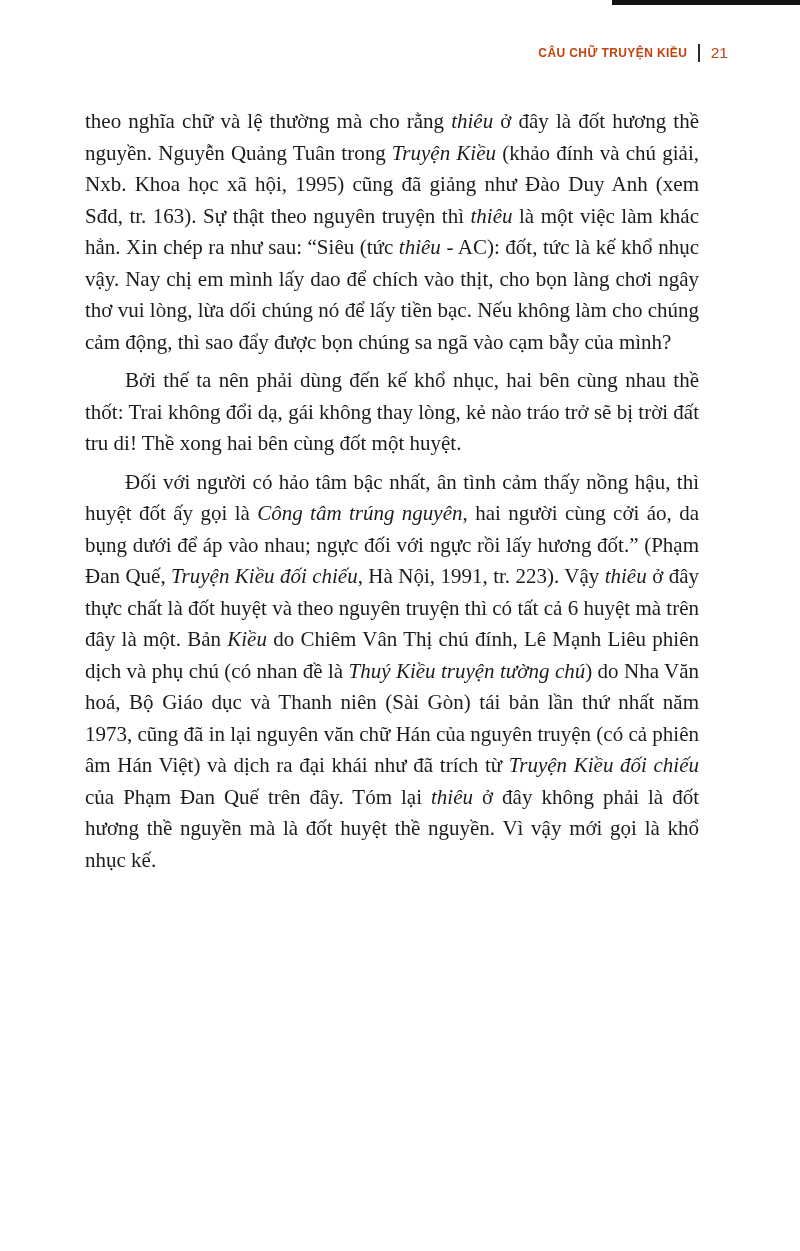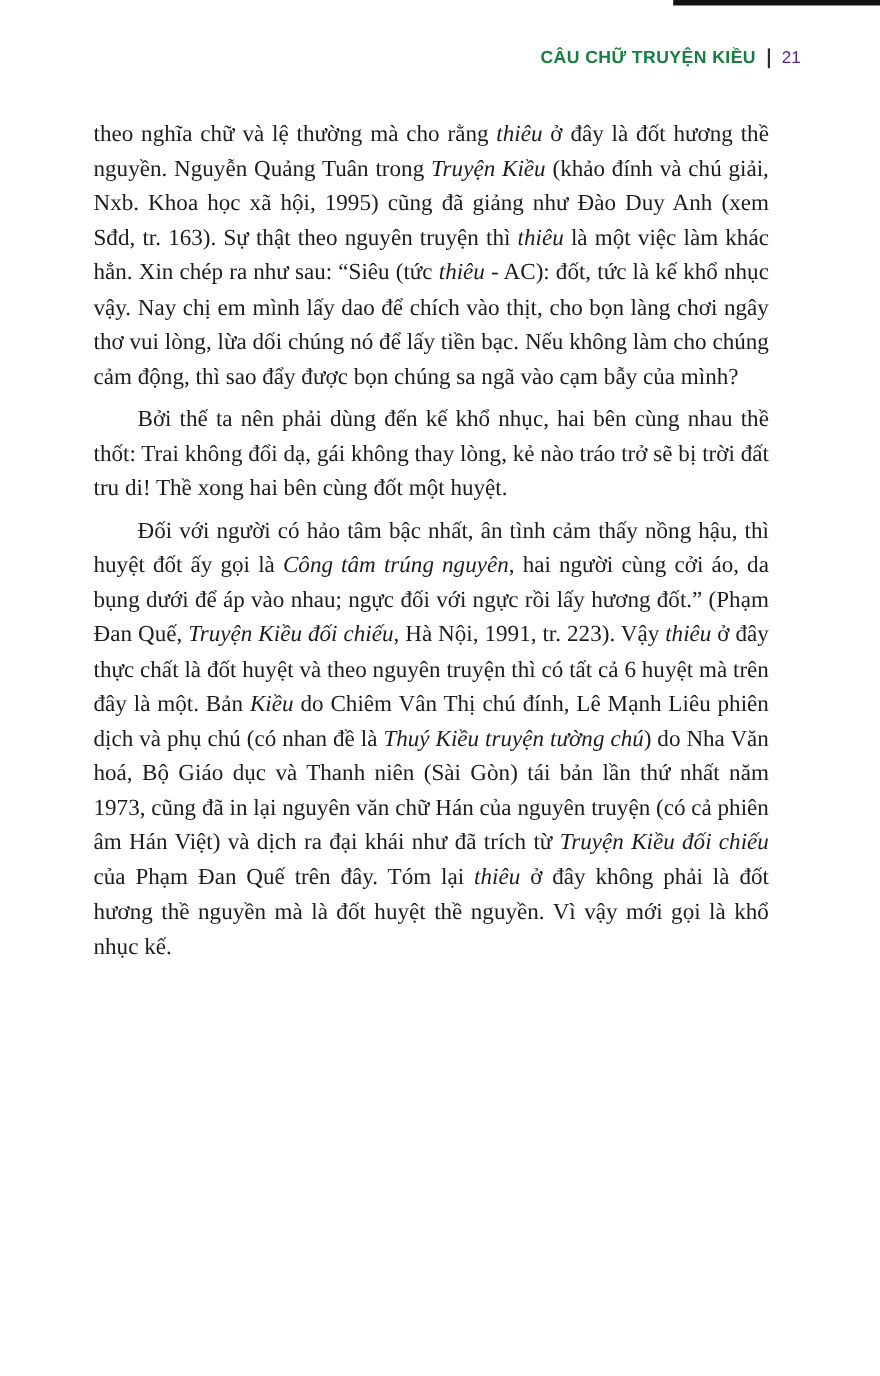--- a/index.html
+++ b/index.html
@@ -29,33 +29,33 @@
     position: absolute;
     top: 44px;
     right: 72px;
     display: flex;
     align-items: center;
     gap: 11px;
     font-family: "Liberation Sans", "DejaVu Sans", sans-serif;
   }
   .running-title {
     font-weight: 700;
-    font-size: 16px;
+    font-size: 12px;
     letter-spacing: 0.4px;
-    color: #15803d;
+    color: #c2410c;
     white-space: nowrap;
   }
   .header-divider {
     width: 1.5px;
     height: 18px;
     background: #2b2b2b;
   }
   .page-number {
     font-size: 15.5px;
-    color: #4c1d95;
+    color: #c2410c;
   }
   .page-body {
     position: absolute;
     top: 106px;
     left: 85px;
     width: 614px;
     text-align: justify;
     font-size: 21px;
     line-height: 31.5px;
   }

